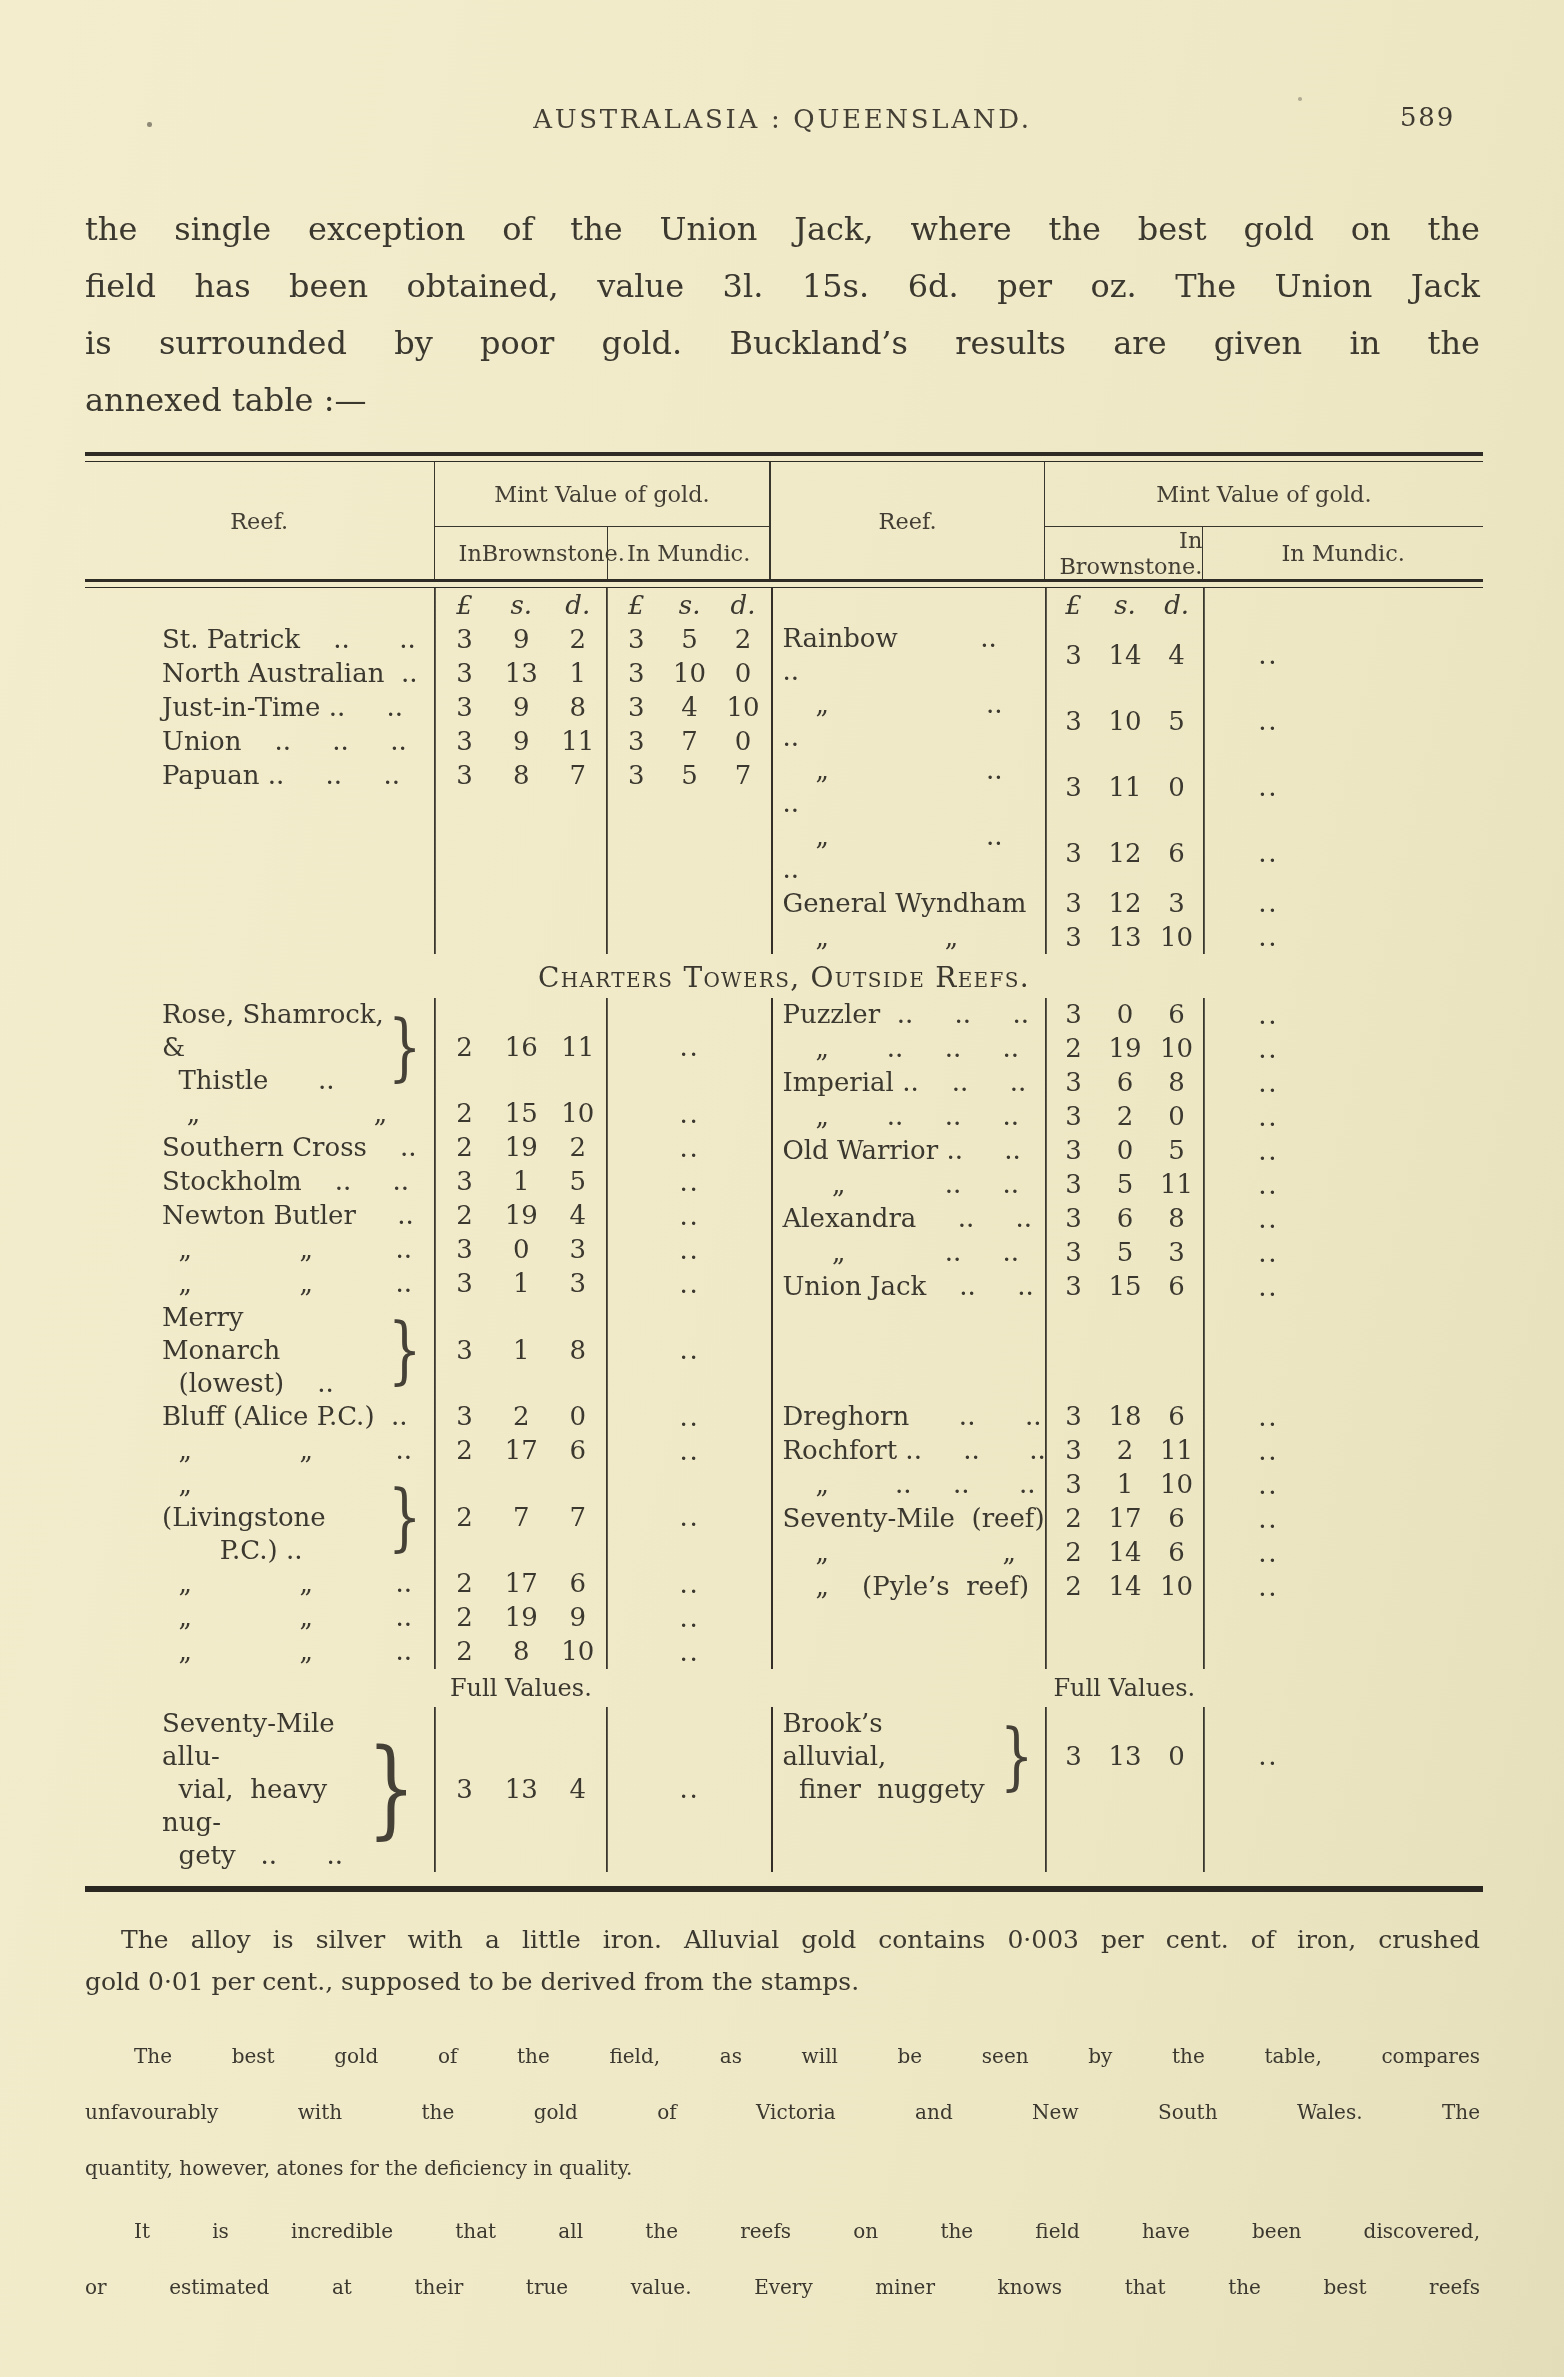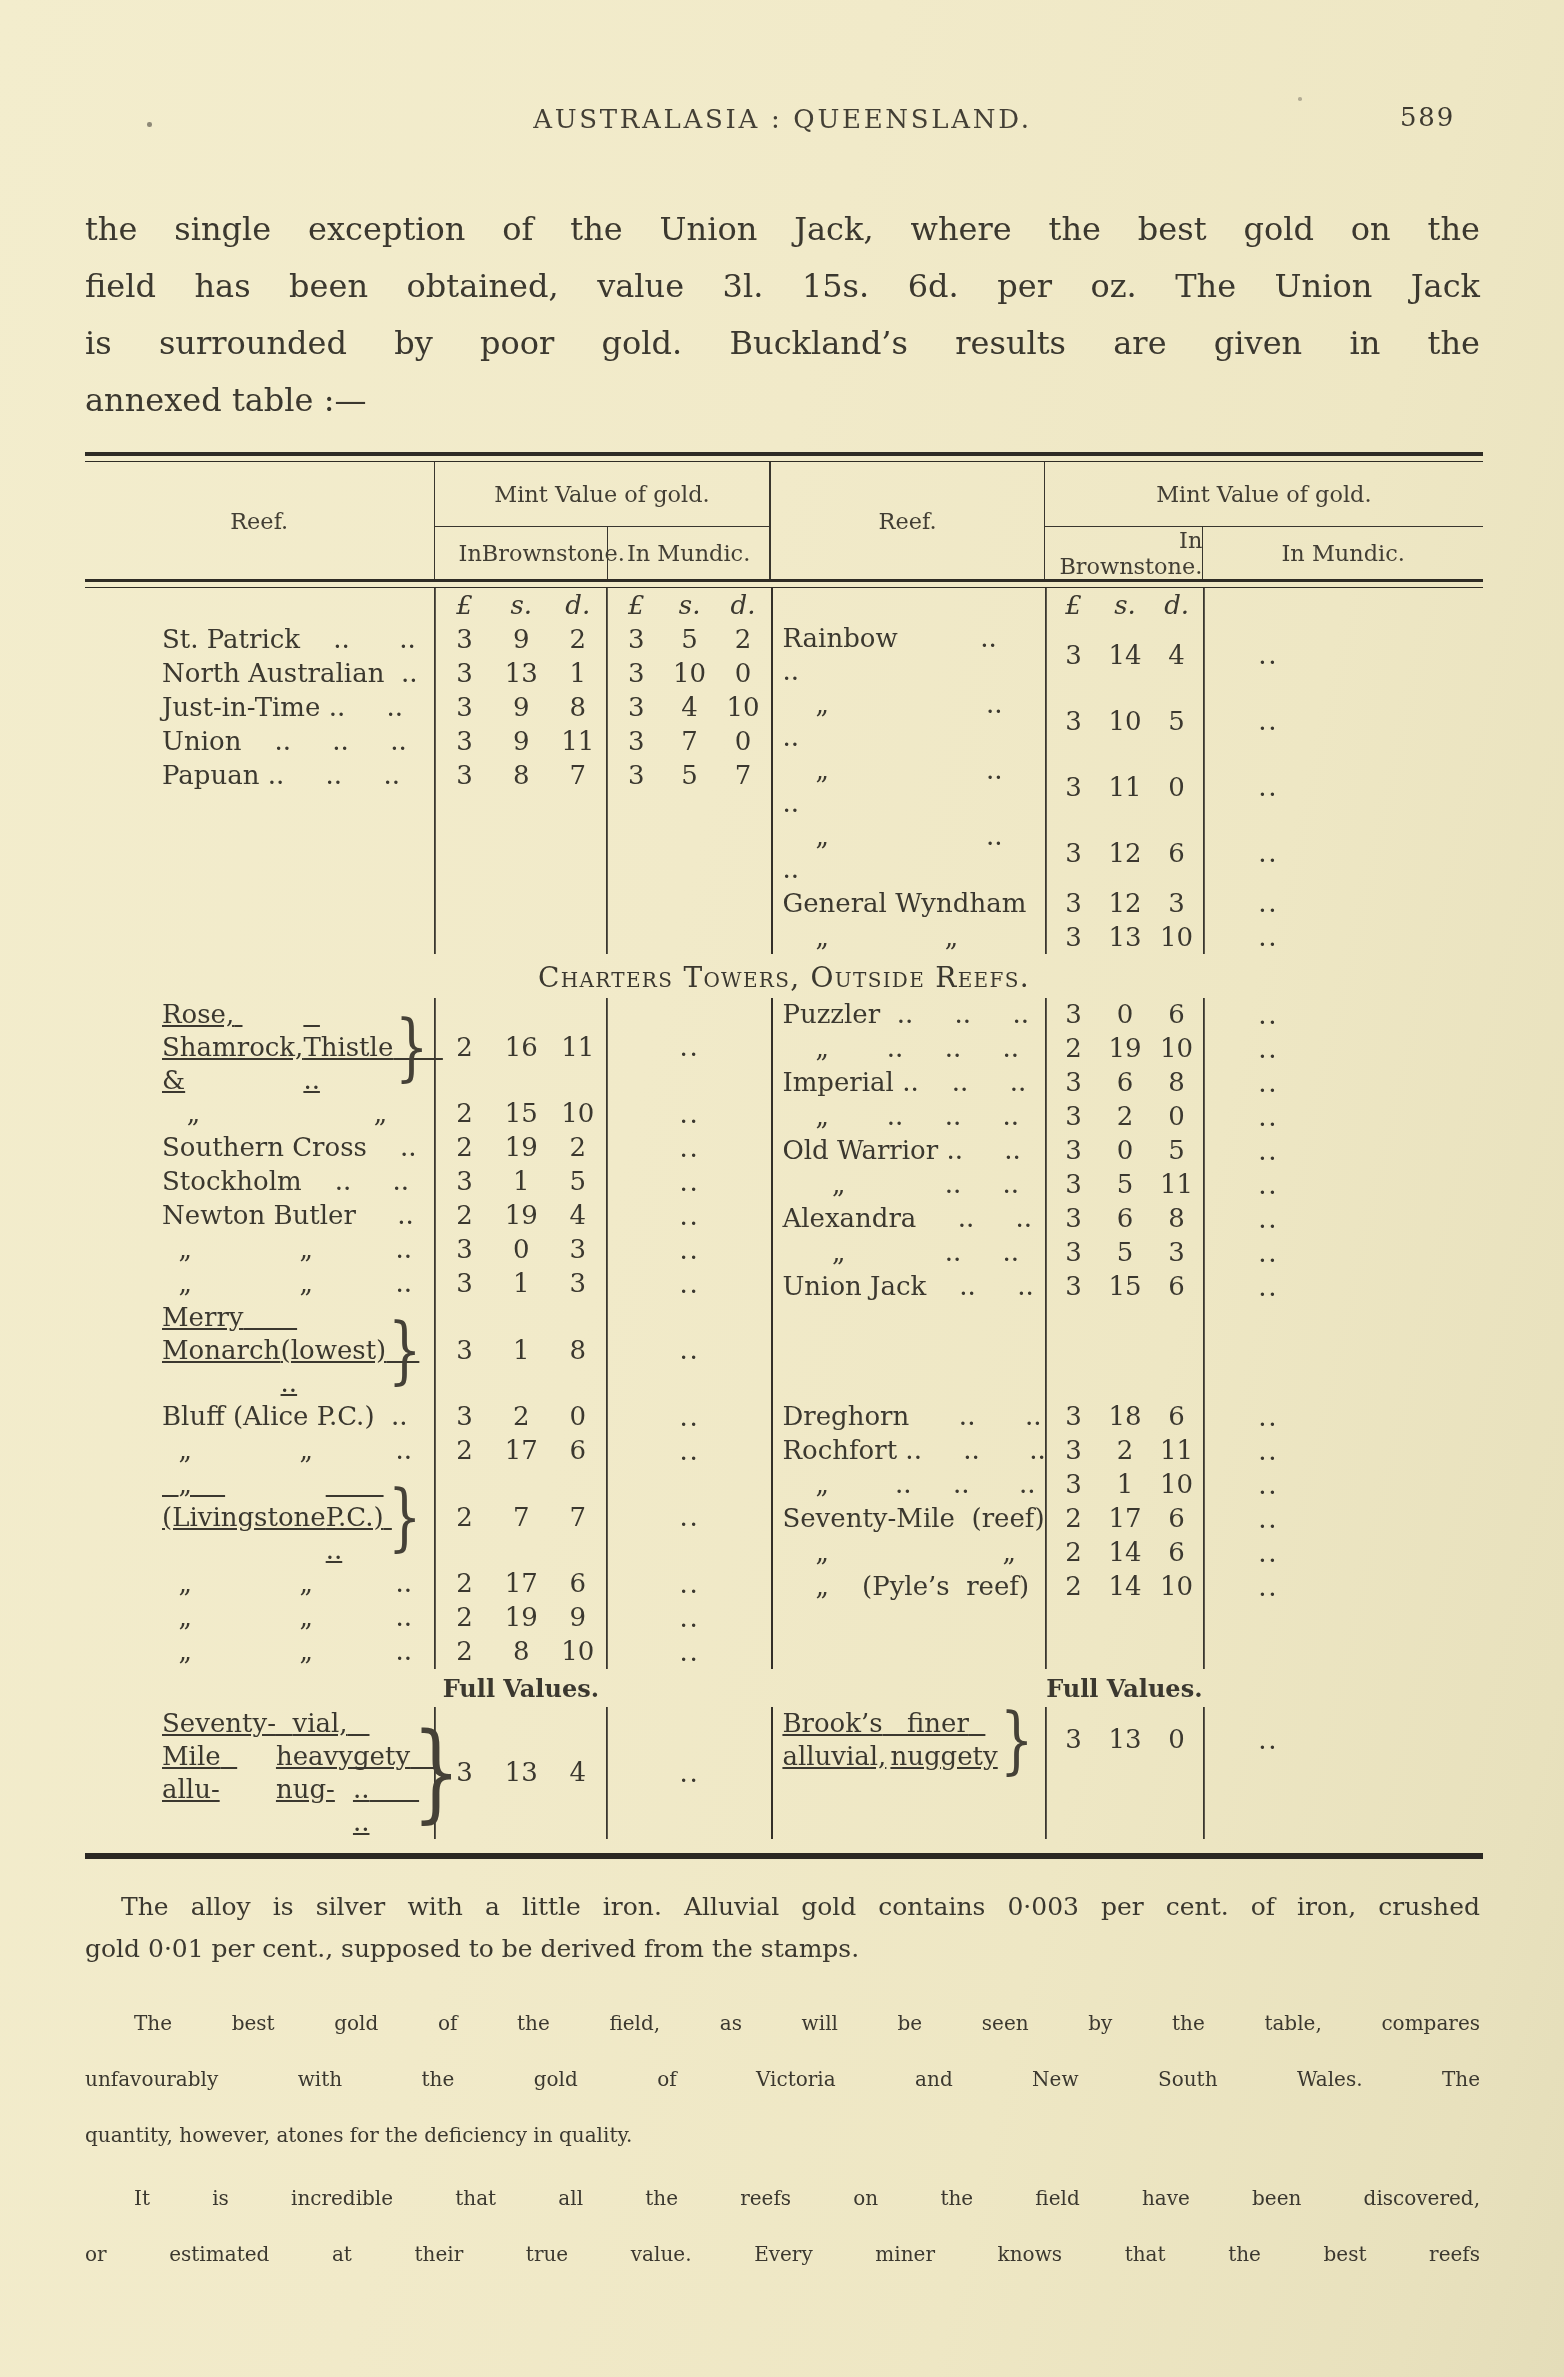--- a/index.html
+++ b/index.html
@@ -47,35 +47,35 @@
   .half{box-sizing:border-box;display:grid;align-content:start;background-repeat:no-repeat,no-repeat;background-size:1.8px 100%,1.8px 100%;
         background-image:linear-gradient(#3a372f,#3a372f),linear-gradient(#3a372f,#3a372f);}
   .half.left{width:49.1%;grid-template-columns:50.92% 25.25% 23.83%;background-position:50.92% 0,76.17% 0;}
   .half.right{width:50.9%;grid-template-columns:38.41% 22.3% 39.29%;border-left:2.7px solid #332f28;background-position:38.41% 0,60.71% 0;}
 
   .cell{min-height:34px;display:flex;align-items:center;box-sizing:border-box;}
   .cell.name{justify-content:flex-start;}
   .half.left  .cell.name{padding-left:77px;}
   .half.right .cell.name{padding-left:9px;}
   .cell.name .ntext{white-space:pre-wrap;line-height:33px;}
-  .nlines{display:flex;flex-direction:row;text-decoration:underline;}
+  .nlines{display:flex;flex-direction:column;}
   .nlines div{white-space:pre-wrap;line-height:33px;}
   .namewrap{display:flex;align-items:center;}
   .brace{line-height:.85;transform:scaleX(.72);transform-origin:left center;margin-left:1.8px;font-weight:400;color:#454137;}
   .brace.b2{font-size:73px;}
   .brace.b3{font-size:106px;}
 
   .cell.val{padding:0 1.8px;}
   .cell.val .vp{flex:1;text-align:center;line-height:33px;}
   .cell.val .dots{flex:1;text-align:center;letter-spacing:1.8px;}
   .half.right .cell.val.mundic{justify-content:flex-start;}
   .half.right .cell.val.mundic .dots{flex:none;padding-left:19%;}
   .cur i{font-style:italic;}
 
-  .fv-titles{display:flex;height:38px;font-weight:bold;}
+  .fv-titles{display:flex;height:38px;}
   .fv-titles .ft{position:relative;box-sizing:border-box;font-size:24px;}
   .fv-titles .ft.left{width:49.1%;}
   .fv-titles .ft.right{width:50.9%;}
   .fv-titles .ft span{position:absolute;top:5.4px;transform:translateX(-50%);white-space:nowrap;}
   .fv-titles .ft.left span{left:63.5%;}
   .fv-titles .ft.right span{left:49.6%;}
 </style>
 </head>
 <body>
 

